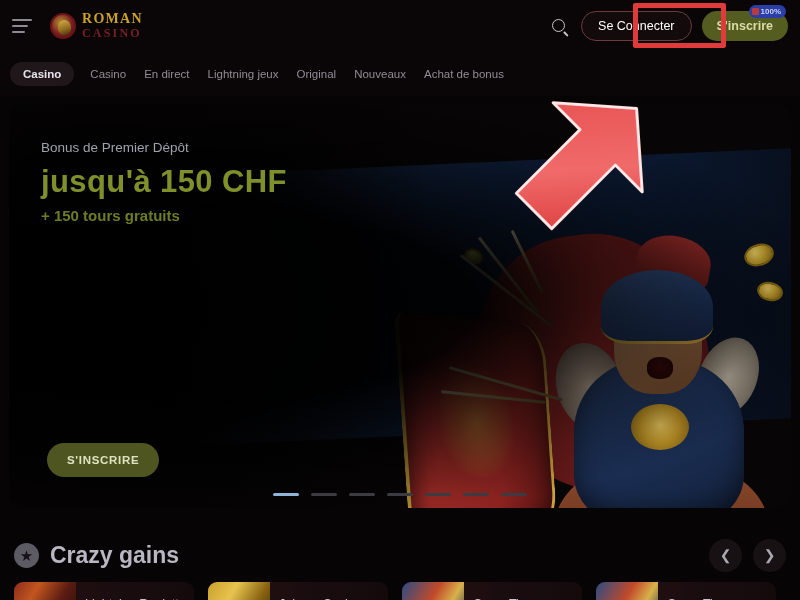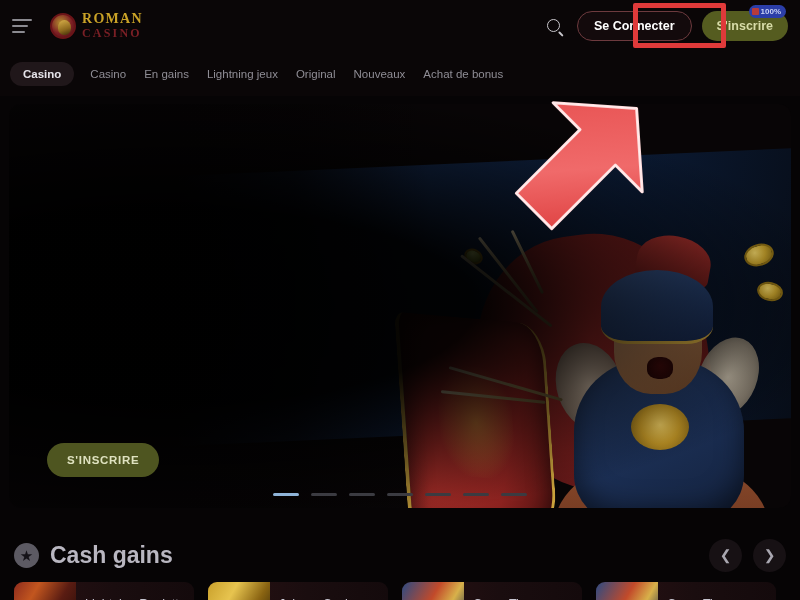--- a/index.html
+++ b/index.html
@@ -43,21 +43,21 @@
   .top-right { margin-left: auto; display: flex; align-items: center; gap: 10px; padding-right: 12px; }
   .icon-btn { width: 26px; height: 26px; display: flex; align-items: center;
     justify-content: center; cursor: pointer; }
   .mag { width: 13px; height: 13px; border: 1.6px solid #c9c7cc; border-radius: 50%;
     position: relative; }
   .mag::after { content:""; position:absolute; right:-5px; bottom:-4px; width:6px; height:1.6px;
     background:#c9c7cc; transform: rotate(45deg); border-radius:1px;}
 
   .btn-login {
     padding: 7px 16px; border: 1px solid #6d3a3e; border-radius: 20px;
-    background: #130a0c; color: #ffffff; font-size: 12.5px; font-weight: bold;
+    background: #130a0c; color: #ffffff; font-size: 12.5px; font-weight: normal;
     white-space: nowrap; cursor: pointer;
   }
   .signup-wrap { position: relative; }
   .btn-signup {
     padding: 8px 15px; border: none; border-radius: 20px;
     background: #555c20; color: #d8dca8; font-size: 12.5px; font-weight: bold;
     white-space: nowrap; cursor: pointer;
   }
   .badge {
     position: absolute; top: -6px; right: 2px;
@@ -267,21 +267,21 @@
           <span class="badge-ico"></span>
           <span>100%</span>
         </div>
       </div>
     </div>
   </div>
 
   <div class="navbar">
     <div class="tab active">Casino</div>
     <div class="tab">Casino</div>
-    <div class="tab">En gains</div>
+    <div class="tab">En direct</div>
     <div class="tab">Lightning jeux</div>
     <div class="tab">Original</div>
     <div class="tab">Nouveaux</div>
     <div class="tab">Achat de bonus</div>
 
   </div>
 
   <div class="hero">
     <div class="hero-art">
       <div class="art-sky"></div>
@@ -301,38 +301,43 @@
       <div class="sold coin c3"></div>
       <div class="arrowshaft a1"></div>
       <div class="arrowshaft a2"></div>
       <div class="arrowshaft a3"></div>
       <div class="arrowshaft a4"></div>
       <div class="arrowshaft a5"></div>
       <div class="art-left-fade"></div>
       <div class="art-vignette"></div>
     </div>
 
+    <div class="hero-copy">
+      <div class="hero-kicker">Bonus de Premier Dépôt</div>
+      <div class="hero-title">jusqu'à 150 CHF</div>
+      <div class="hero-sub">+ 150 tours gratuits</div>
+    </div>
 
     <button class="hero-cta">S'INSCRIRE</button>
 
     <div class="dots">
       <div class="dot active"></div>
       <div class="dot"></div>
       <div class="dot"></div>
       <div class="dot"></div>
       <div class="dot"></div>
       <div class="dot"></div>
       <div class="dot"></div>
     </div>
   </div>
 
   <div class="section">
     <div class="sec-head">
       <div class="star-ico">★</div>
-      <div class="sec-title">Cash gains</div>
+      <div class="sec-title">Crazy gains</div>
       <div class="sec-nav">
         <div class="circ-btn">❮</div>
         <div class="circ-btn">❯</div>
       </div>
     </div>
     <div class="cards">
       <div class="card">
         <div class="thumb th-a"></div>
         <div class="card-name">Lightning Roulette</div>
       </div>

